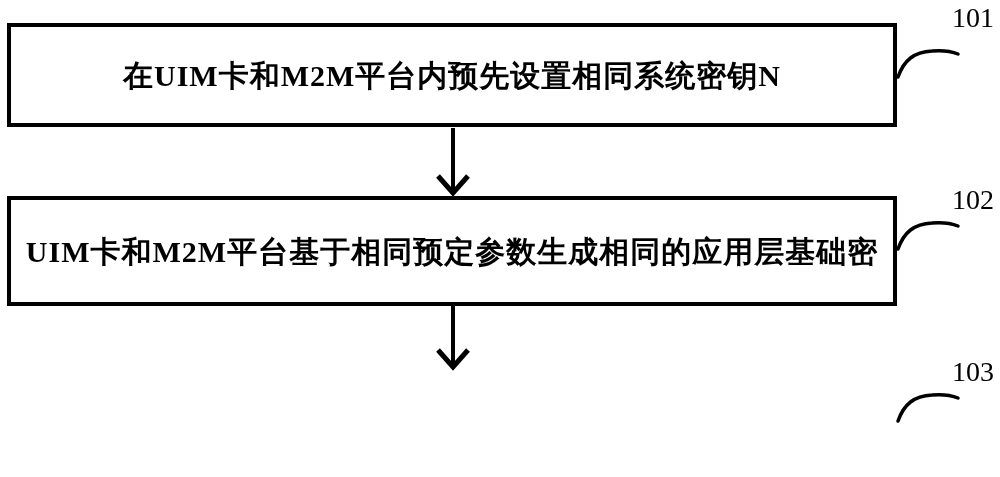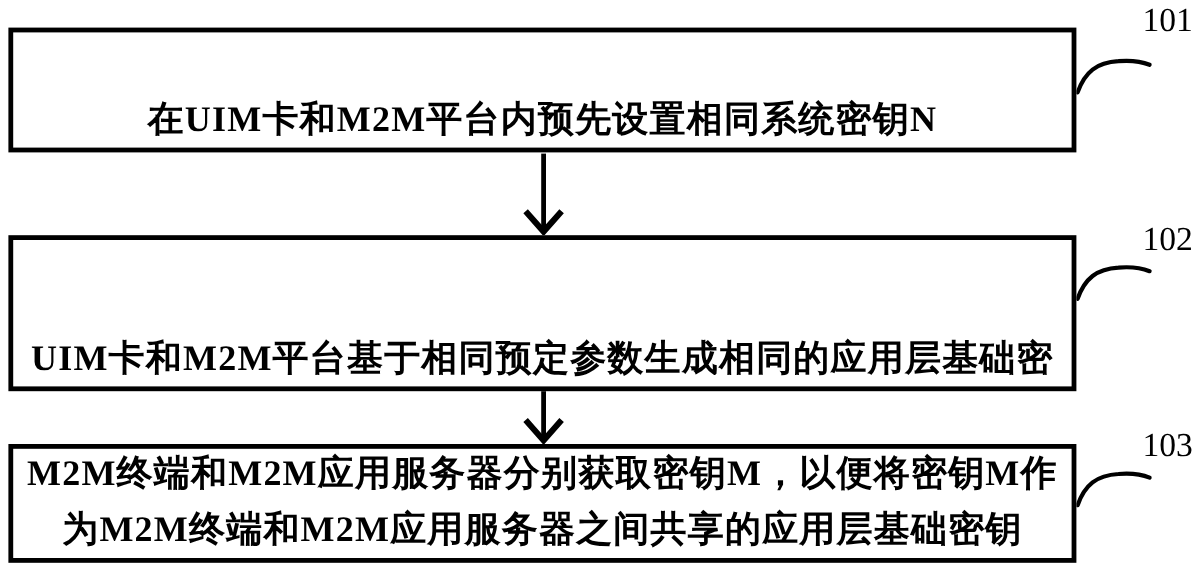--- a/index.html
+++ b/index.html
@@ -15,21 +15,21 @@
   .step-box {
     position: absolute;
     left: 7px;
     width: 890px;
     box-sizing: border-box;
     border: 4px solid #000000;
     background: #ffffff;
     display: flex;
     flex-direction: column;
     align-items: center;
-    justify-content: flex-end;
+    justify-content: center;
   }
   .step-text {
     color: #000000;
     font-weight: bold;
     font-size: 30px;
     line-height: 47px;
     letter-spacing: 1px;
     white-space: nowrap;
     text-align: center;
   }
@@ -62,26 +62,22 @@
 
     <path d="M 898 77 C 904 60 914 52 932 51 C 944 50 953 52 958 54" fill="none" stroke="#000000" stroke-width="3.5" stroke-linecap="round"></path>
     <path d="M 898 249 C 904 232 914 224 932 223 C 944 222 953 224 958 226" fill="none" stroke="#000000" stroke-width="3.5" stroke-linecap="round"></path>
     <path d="M 898 421 C 904 404 914 396 932 395 C 944 394 953 396 958 398" fill="none" stroke="#000000" stroke-width="3.5" stroke-linecap="round"></path>
   </svg>
 
   <div class="step-box" style="top:23px; height:104px;">
     <div class="step-text">在UIM卡和M2M平台内预先设置相同系统密钥N</div>
   </div>
 
-  <div class="step-box" style="top:196px; height:130px;">
+  <div class="step-box" style="top:196px; height:110px;">
     <div class="step-text">UIM卡和M2M平台基于相同预定参数生成相同的应用层基础密</div>
   </div>
 
-  <div class="step-box" style="top:370px; height:99px;">
-    <div class="step-text">M2M终端和M2M应用服务器分别获取密钥M，以便将密钥M作</div>
-    <div class="step-text">为M2M终端和M2M应用服务器之间共享的应用层基础密钥</div>
-  </div>
 
   <div class="ref-label" style="left:942px; top:4px;">101</div>
   <div class="ref-label" style="left:942px; top:186px;">102</div>
   <div class="ref-label" style="left:942px; top:358px;">103</div>
 
 </div>
 
 </body></html>

